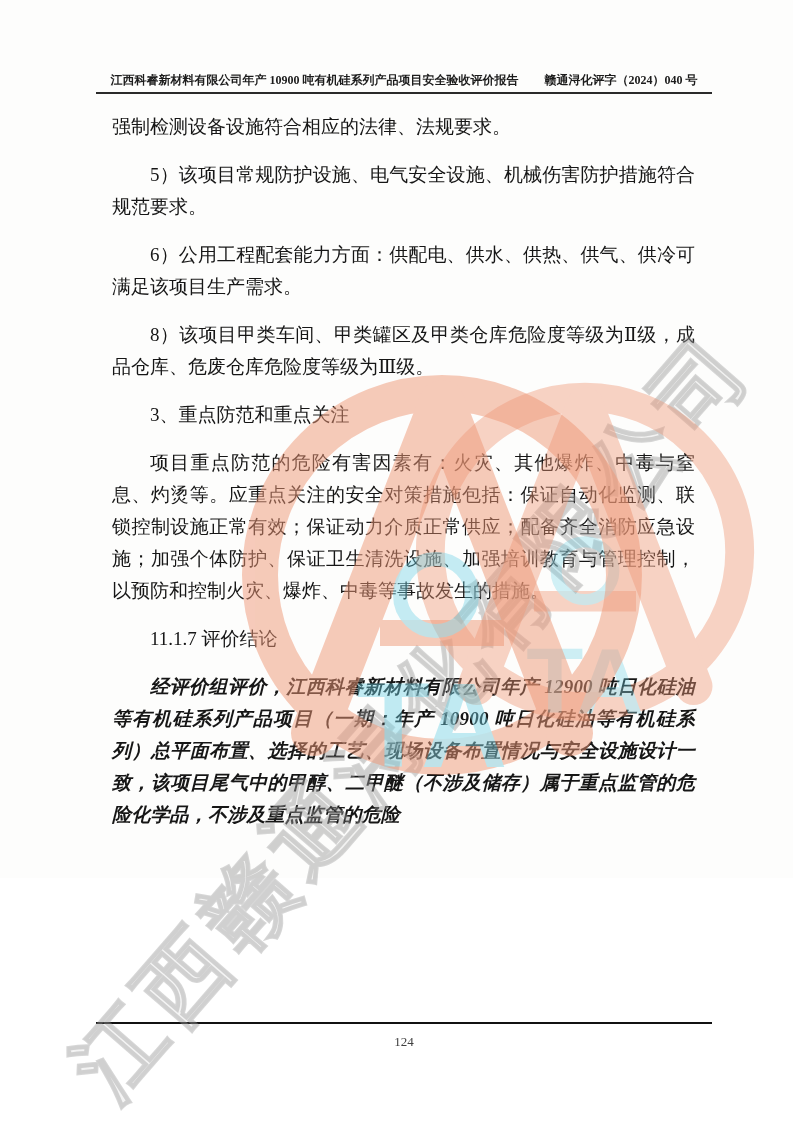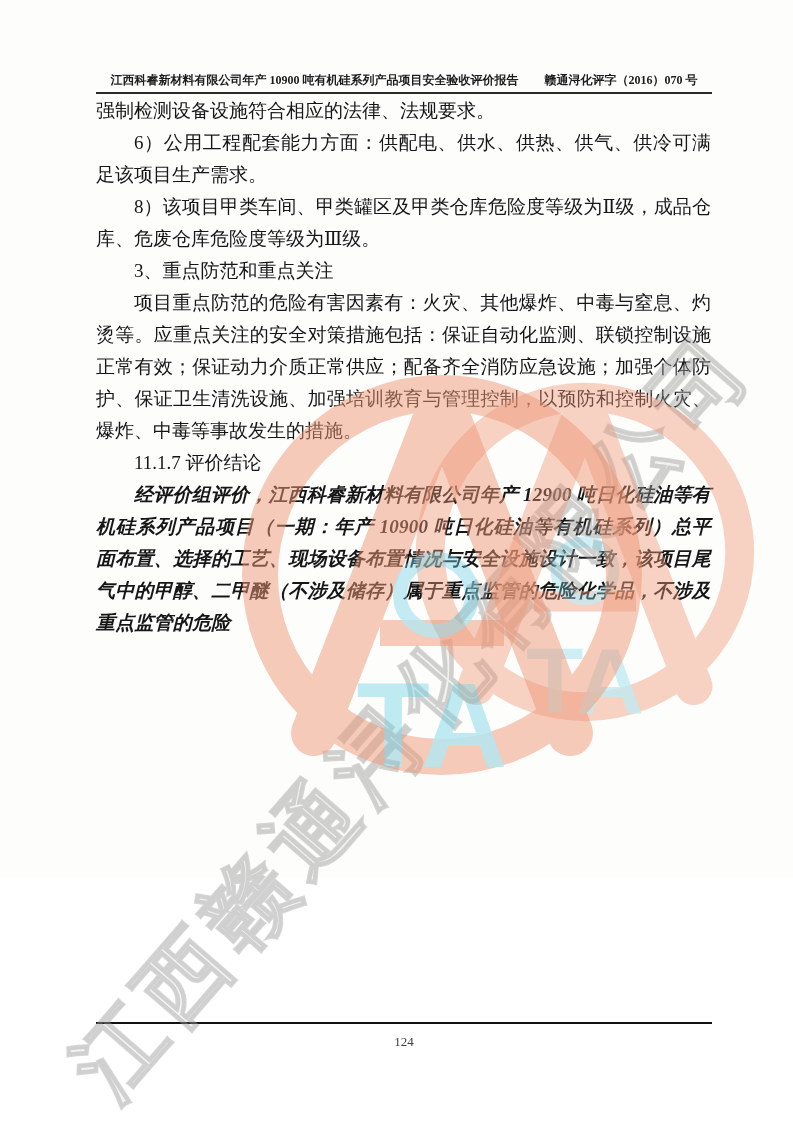--- a/index.html
+++ b/index.html
@@ -24,21 +24,21 @@
     white-space:nowrap;
     z-index:1;
   }
   
   .content{
     position:absolute;left:96px;top:95px;width:615px;
     font-size:19px;line-height:32px;color:#161616;
     text-align:justify;
     z-index:1;
   }
-  .content p{margin:0;padding:0;}
+  .content p{margin:16px;padding:0;}
   .content p.ind{text-indent:2em;}
   .content p.bold{font-weight:bold;letter-spacing:0.2px;font-style:italic;}
   
   .footer-line{
     position:absolute;left:96px;top:1022px;width:616px;
     border-top:2px solid #111;z-index:1;
   }
   .page-number{
     position:absolute;left:96px;top:1034px;width:616px;
     text-align:center;font-size:13px;color:#404040;z-index:1;
@@ -59,25 +59,26 @@
   }
   .wm-svg{position:absolute;left:0;top:0;}
 </style>
 </head>
 <body>
 
 <div class="page">
 
   <div class="header">
     <span>江西科睿新材料有限公司年产 10900 吨有机硅系列产品项目安全验收评价报告</span>
-    <span>赣通浔化评字（2016）070 号</span>
+    <span>赣通浔化评字（2024）040 号</span>
   </div>
 
   <div class="content">
     <p>强制检测设备设施符合相应的法律、法规要求。</p>
+    <p class="ind">5）该项目常规防护设施、电气安全设施、机械伤害防护措施符合规范要求。</p>
     <p class="ind">6）公用工程配套能力方面：供配电、供水、供热、供气、供冷可满足该项目生产需求。</p>
     <p class="ind">8）该项目甲类车间、甲类罐区及甲类仓库危险度等级为Ⅱ级，成品仓库、危废仓库危险度等级为Ⅲ级。</p>
     <p class="ind">3、重点防范和重点关注</p>
     <p class="ind">项目重点防范的危险有害因素有：火灾、其他爆炸、中毒与窒息、灼烫等。应重点关注的安全对策措施包括：保证自动化监测、联锁控制设施正常有效；保证动力介质正常供应；配备齐全消防应急设施；加强个体防护、保证卫生清洗设施、加强培训教育与管理控制，以预防和控制火灾、爆炸、中毒等事故发生的措施。</p>
     <p class="ind">11.1.7 评价结论</p>
     <p class="ind bold">经评价组评价，江西科睿新材料有限公司年产 12900 吨日化硅油等有机硅系列产品项目（一期：年产 10900 吨日化硅油等有机硅系列）总平面布置、选择的工艺、现场设备布置情况与安全设施设计一致，该项目尾气中的甲醇、二甲醚（不涉及储存）属于重点监管的危险化学品，不涉及重点监管的危险</p>
   </div>
 
   <div class="footer-line"></div>
   <div class="page-number">124</div>

